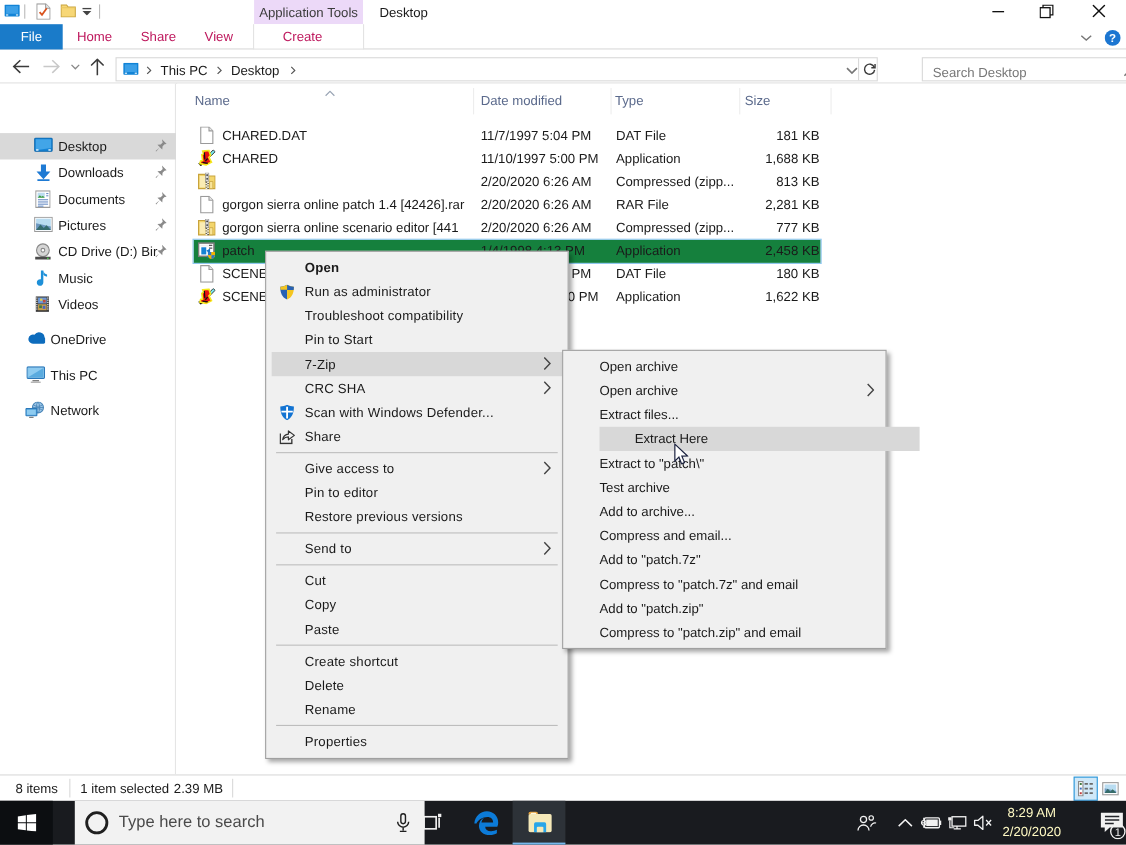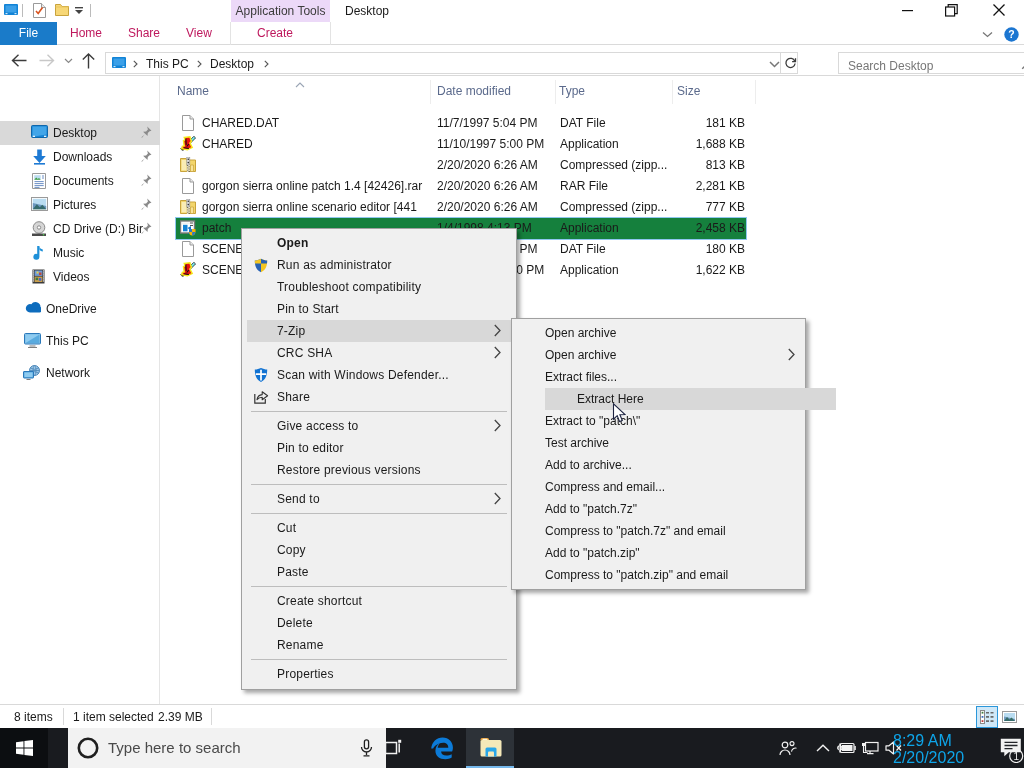--- a/index.html
+++ b/index.html
@@ -38,21 +38,21 @@
 
 #statusbar { position:absolute; left:0; top:704px; width:1024px; height:24px; background:#fff; border-top:1px solid #d9d9d9; }
 #statusbar span { position:absolute; top:5px; }
 .stsep { position:absolute; top:3px; width:1px; height:17px; background:#d9d9d9; }
 
 #taskbar { position:absolute; left:0; top:728px; width:1024px; height:40px; background:#191b1f; }
 #startbtn { position:absolute; left:0; top:0; width:48px; height:40px; background:#0c0e11; }
 #tsearch { position:absolute; left:48px; top:0; width:318px; height:40px; background:#f2f2f2;margin-left:20px; }
 #tsearch .txt { position:absolute; left:40px; top:11px; font-size:15px; color:#4a4a4a; }
 #explbtn { position:absolute; left:466px; top:0; width:48px; height:40px; background:#2d3238; border-bottom:2px solid #76b9ed; }
-.traytxt { position:absolute; color:#0ea5e9; font-size:16px; width:90px; }
+.traytxt { position:absolute; color:#fef9c3; font-size:12px; width:90px; text-align:center; }
 
 #ctxmenu { position:absolute; left:241px; top:228px; width:276px; height:462px; background:#f0f0f0; border:1px solid #a0a0a0; box-shadow:3px 3px 4px rgba(0,0,0,0.35); z-index:10; }
 #submenu { position:absolute; left:511px; top:318px; width:295px; height:272px; background:#f0f0f0; border:1px solid #a0a0a0; box-shadow:3px 3px 4px rgba(0,0,0,0.35); z-index:11; }
 .mi { position:absolute; left:5px; width:264px; height:22px; line-height:22px; }
 .mi .t { position:absolute; left:30px; top:0; white-space:nowrap; letter-spacing:0.2px; }
 .mi.hl { background:#d8d8d8; }
 .arr { position:absolute; right:10px; top:4px; }
 .msep { position:absolute; left:9px; width:256px; height:1px; background:#bdbdbd; }
 .smi { position:absolute; left:1px; width:291px; height:22px; line-height:22px; }
 .smi .t { position:absolute; left:32px; top:0; white-space:nowrap; }

